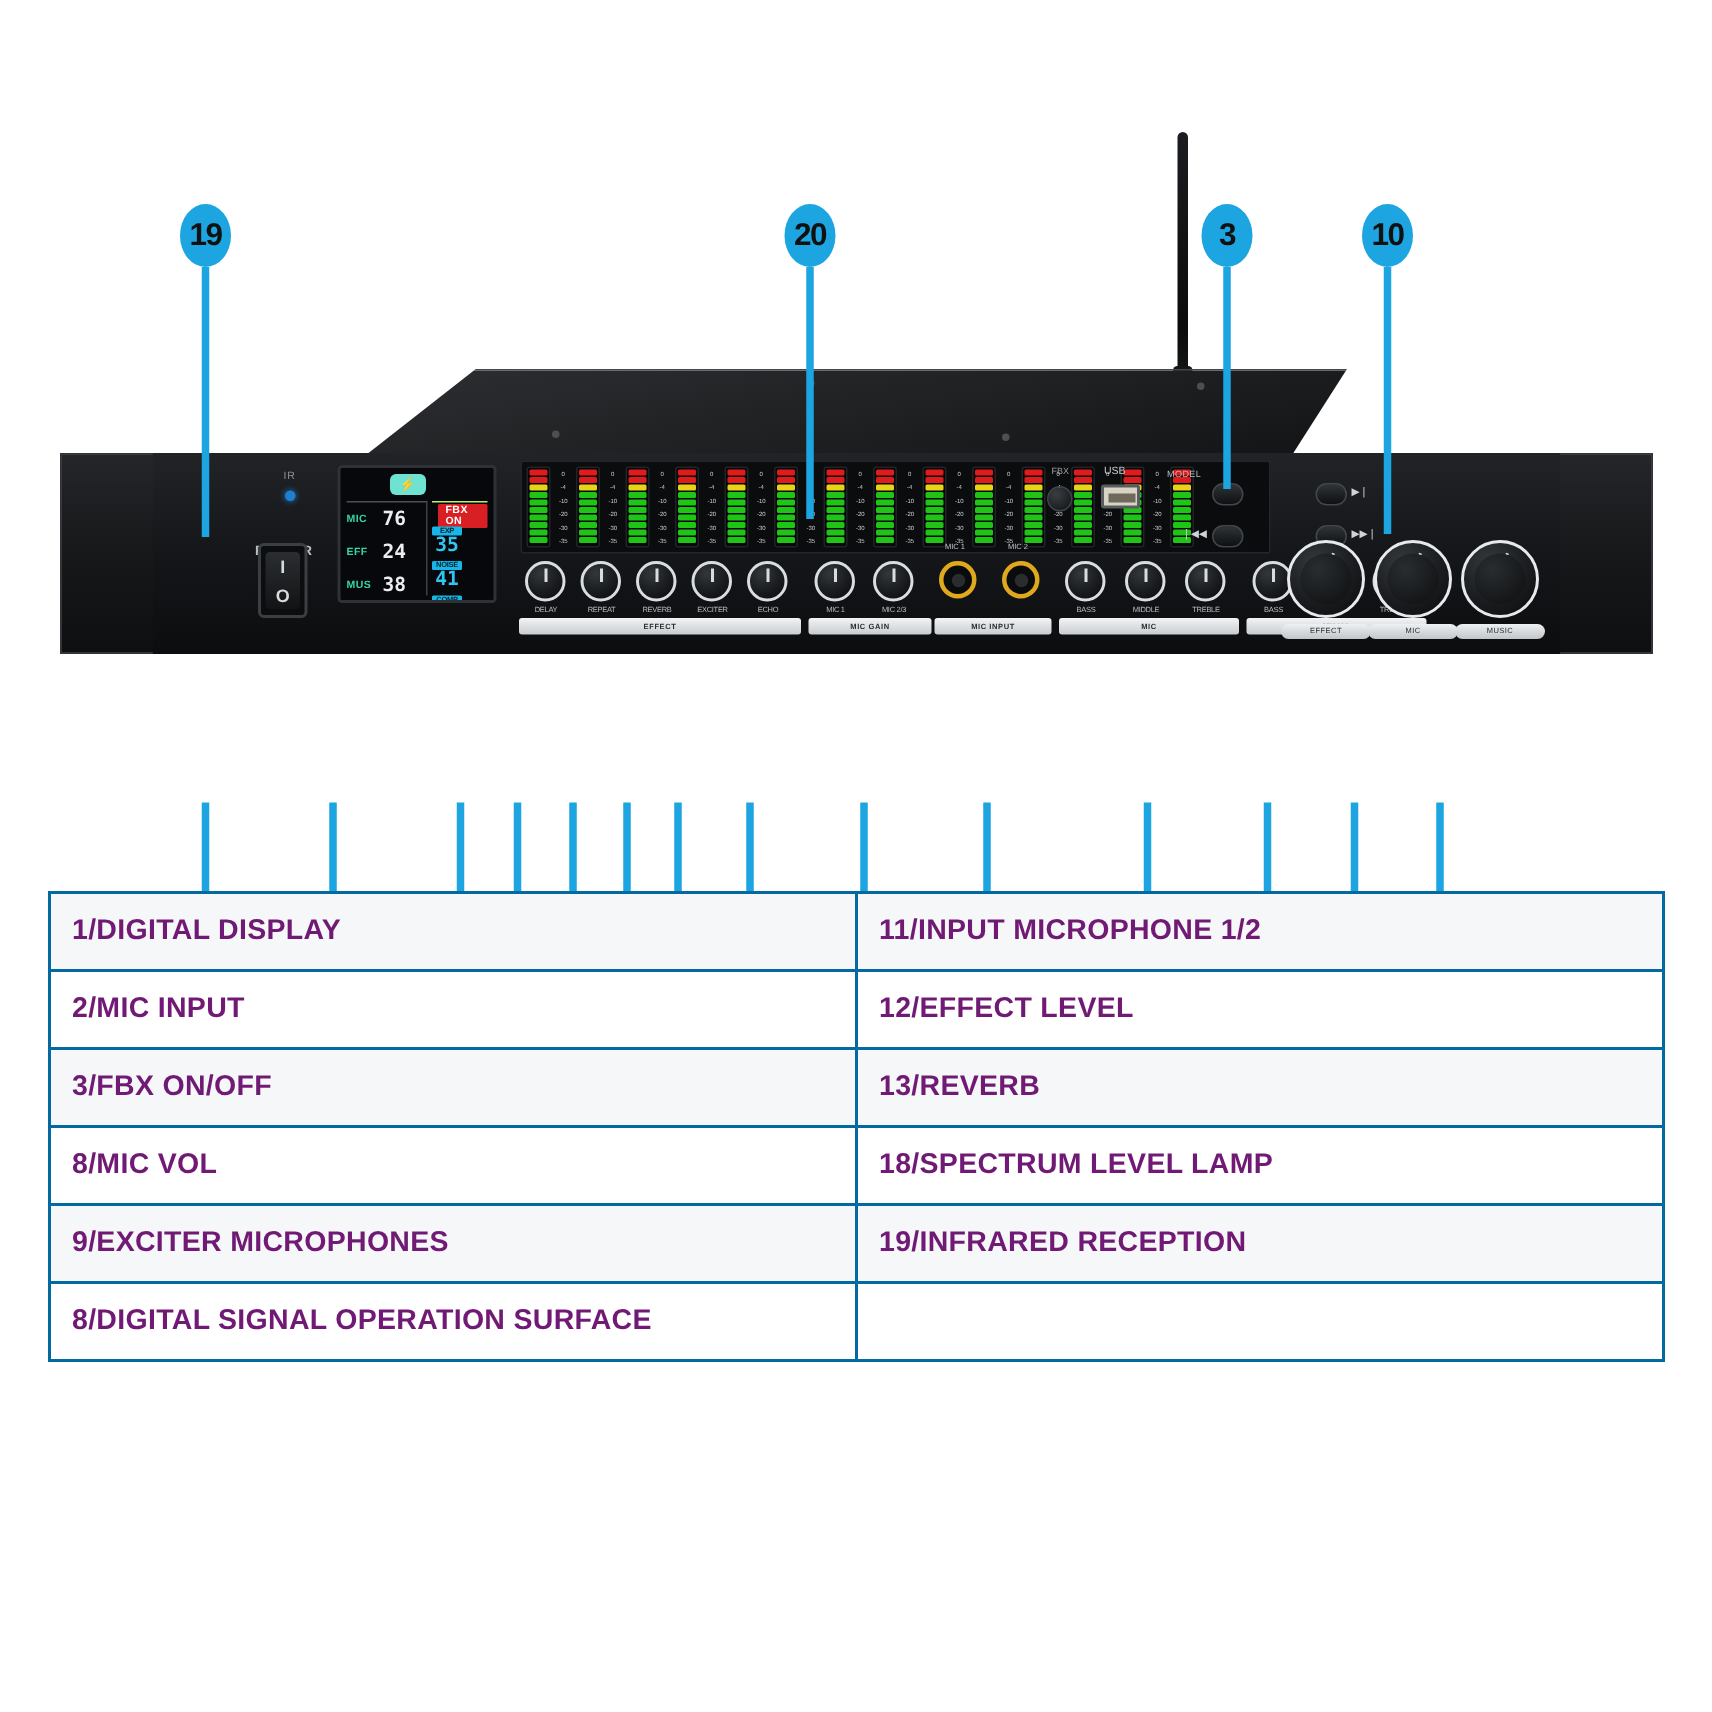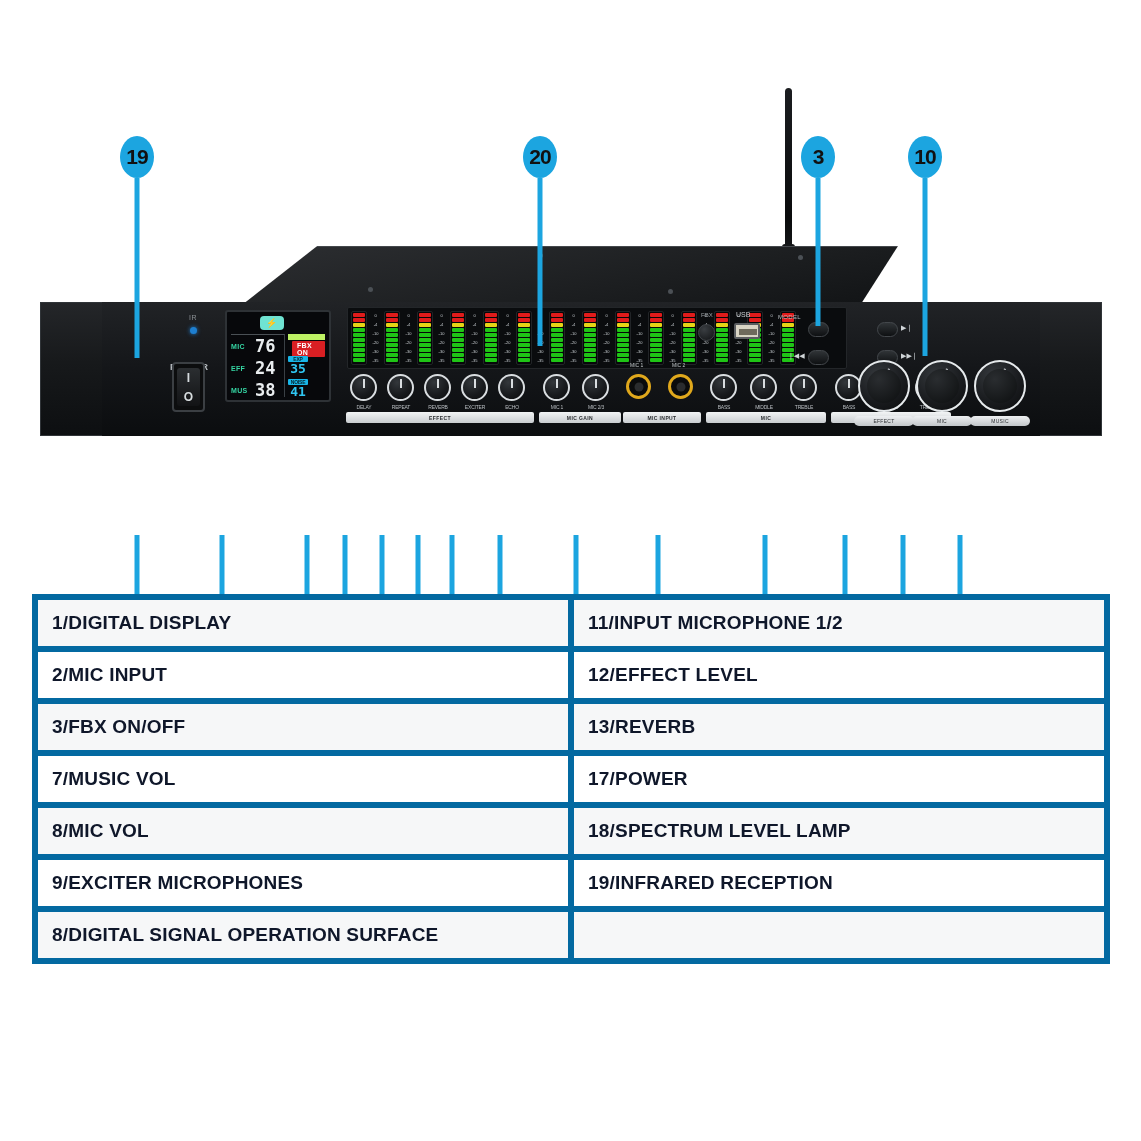--- a/index.html
+++ b/index.html
@@ -84,24 +84,24 @@
              display:flex;flex-direction:column;align-items:center;justify-content:space-around;}
   .pw-switch .g{color:#d6dbde;font-size:12px;line-height:10px;font-weight:bold;}
 
   
   .lcd{position:absolute;left:123px;top:8px;width:106px;height:92px;
        background:#07080b;border:2px solid #2e3236;border-radius:3px;overflow:hidden;}
   .lcd-usb{position:absolute;left:33px;top:4px;width:24px;height:14px;border-radius:4px;background:#6fe3d2;
            display:flex;align-items:center;justify-content:center;color:#06312b;font-size:9px;}
   .lcd-grid{position:absolute;left:4px;top:22px;right:4px;bottom:3px;}
   .lcd-col-l{position:absolute;left:0;top:0;width:54px;height:100%;border-top:1px solid #4a5055;border-right:1px solid #3a4045;}
-  .lcd-col-r{position:absolute;left:57px;top:0;right:0;height:100%;border-top:6px solid #bef264;}
+  .lcd-col-r{position:absolute;left:57px;top:0;right:0;height:100%;border-top:1px solid #bef264;}
   .lcd-row{position:relative;height:22px;display:flex;align-items:center;}
   .lcd-tag{font-size:7px;font-weight:bold;color:#35d6a4;width:20px;letter-spacing:.3px;}
-  .lcd-val{font-size:17px;font-weight:bold;color:#e9edef;font-family:"DejaVu Sans Mono",monospace;
+  .lcd-val{font-size:13px;font-weight:bold;color:#e9edef;font-family:"DejaVu Sans Mono",monospace;
            line-height:17px;margin-left:4px;}
   .fbx-badge{position:absolute;left:4px;top:1px;background:#d81f23;color:#fff;font-size:7px;font-weight:bold;
              padding:1px 5px;border-radius:1px;letter-spacing:.3px;}
   .lcd-cells{position:absolute;left:0;top:16px;width:100%;display:flex;flex-wrap:wrap;gap:3px 4px;}
   .lcd-cell{width:20px;}
   .lcd-cell .cap{background:#18b6e8;color:#06242e;font-size:5px;font-weight:bold;text-align:center;border-radius:1px;letter-spacing:-.2px;}
   .lcd-cell .num{color:#2fc6f2;font-size:13px;font-weight:bold;text-align:center;
                  font-family:"DejaVu Sans Mono",monospace;line-height:14px;}
 
   
@@ -155,22 +155,22 @@
          border-radius:2px;display:flex;align-items:center;justify-content:center;
          font-size:5px;color:#2a2d30;letter-spacing:.4px;font-weight:bold;}
   .pill{position:absolute;height:10px;border-radius:5px;
         background:linear-gradient(180deg,#eef0f2,#c2c6c9);
         display:flex;align-items:center;justify-content:center;
         font-size:5px;color:#2a2d30;letter-spacing:.3px;}
 
   
   #legend{position:absolute;left:32px;top:594px;width:1078px;
           border:1px solid #d8dadd;border-collapse:collapse;}
-  #legend td{border:6px solid #0369a1;height:52px;padding:0 14px;
-             font-size:19px;font-weight:bold;color:#0f172a;width:50%;
+  #legend td{border:2px solid #0369a1;height:52px;padding:0 14px;
+             font-size:19px;font-weight:bold;color:#701a75;width:50%;
              letter-spacing:.2px;}
   #legend tr:nth-child(odd) td{background:#f6f7f8;}
   #legend tr:nth-child(even) td{background:#ffffff;}
 </style>
 </head>
 <body>
 
 <div id="diagram">
 
   <div id="chassis">
@@ -675,24 +675,20 @@
       </tr>
       <tr>
         <td>2/MIC INPUT</td>
         <td>12/EFFECT LEVEL</td>
       </tr>
       <tr>
         <td>3/FBX ON/OFF</td>
         <td>13/REVERB</td>
       </tr>
       <tr>
-        <td>7/MUSIC VOL</td>
-        <td>17/POWER</td>
-      </tr>
-      <tr>
         <td>8/MIC VOL</td>
         <td>18/SPECTRUM LEVEL LAMP</td>
       </tr>
       <tr>
         <td>9/EXCITER MICROPHONES</td>
         <td>19/INFRARED RECEPTION</td>
       </tr>
       <tr>
         <td>8/DIGITAL SIGNAL OPERATION SURFACE</td>
         <td></td>

